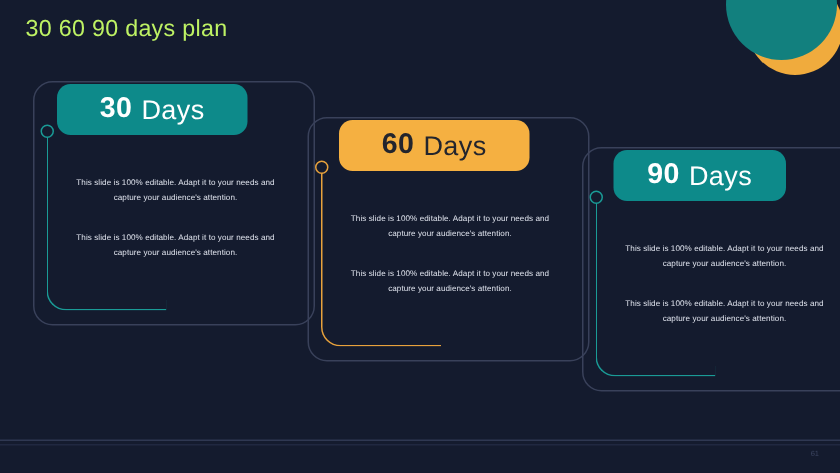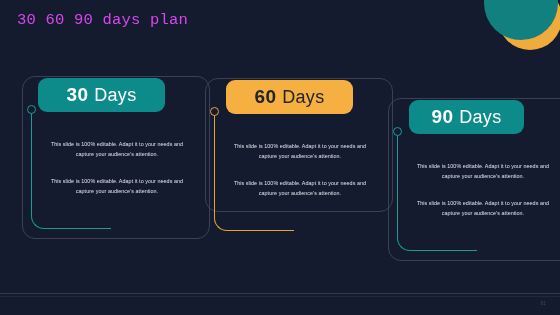--- a/index.html
+++ b/index.html
@@ -37,23 +37,23 @@
     left:0px; top:0px;
     width:74px; height:74px;
     border-radius:50%;
     background:#12807e;
   }
 
   
   .page-title {
     position:absolute;
     left:17px; top:11px;
-    font-family:Liberation Mono, monospace;
+    font-family:Liberation Sans, sans-serif;
     font-size:15.5px;
-    color:#d946ef;
+    color:#bef264;
     letter-spacing:.2px;
     white-space:nowrap;
   }
 
   
   .card {
     position:absolute;
     width:188px;
   }
   .card-frame {
@@ -150,36 +150,36 @@
 
 <div class="slide">
 
   <div class="deco-wrap">
     <div class="deco-amber"></div>
     <div class="deco-teal"></div>
   </div>
 
   <div class="page-title">30 60 90 days plan</div>
 
-  <div class="card" id="c1" style="left:22px; top:76px; height:163px;border-radius:24px;">
+  <div class="card" id="c1" style="left:22px; top:54px; height:163px;border-radius:24px;">
     <div class="card-frame"></div>
     <div class="card-accent" style="--accent:#1a9b96; height:119px;">
       <div class="accent-dot"></div>
     </div>
     <div class="badge teal" style="left:16px; top:2px; width:127px;">
       <span class="num">30</span>
       <span class="unit">Days</span>
     </div>
     <div class="card-body" style="top:63px;">
       <p>This slide is 100% editable.  Adapt it to your needs and capture your audience's attention.</p>
       <p>This slide is 100% editable.  Adapt it to your needs and capture your audience's attention.</p>
     </div>
   </div>
 
-  <div class="card" id="c2" style="left:205px; top:78px; height:134px;">
+  <div class="card" id="c2" style="left:205px; top:78px; height:163px;">
     <div class="card-frame"></div>
     <div class="card-accent" style="--accent:#e8a23c; height:119px;">
       <div class="accent-dot"></div>
     </div>
     <div class="badge amber" style="left:21px; top:2px; width:127px;">
       <span class="num">60</span>
       <span class="unit">Days</span>
     </div>
     <div class="card-body" style="top:63px;">
       <p>This slide is 100% editable.  Adapt it to your needs and capture your audience's attention.</p>

